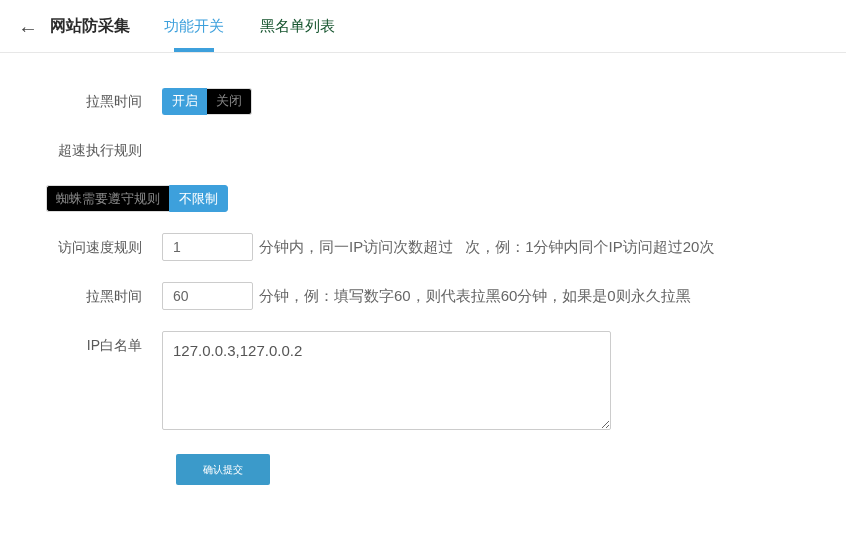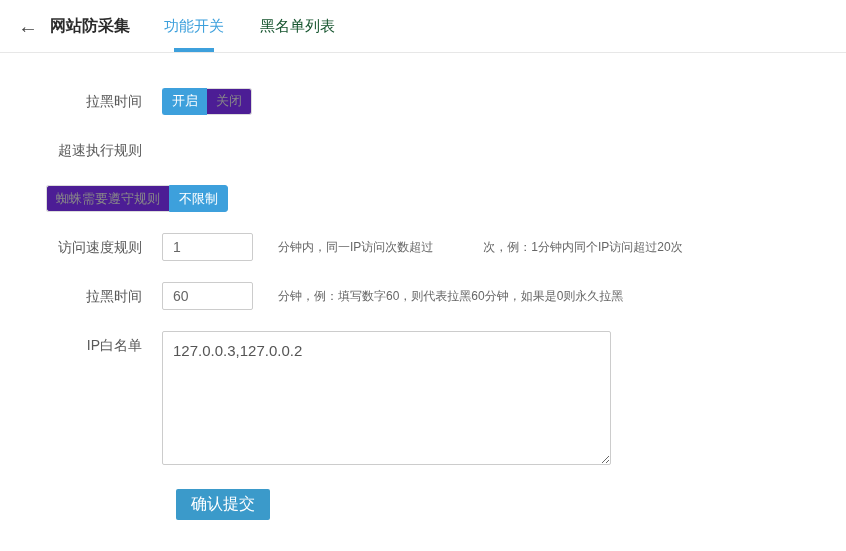--- a/index.html
+++ b/index.html
@@ -46,46 +46,46 @@
   .row-label{
     width:112px;text-align:right;font-size:14px;color:var(--text-mid);
     line-height:28px;flex:none;margin-right:4px;
   }
   .controls{display:flex;align-items:center;margin-left:0;}
   .controls > *{flex:none;}
   .row .controls{padding-left:16px;}
   .btn-group{display:flex;}
   .seg{
     height:27px;display:flex;align-items:center;padding:0 9px;
-    font-size:13px;color:#888;background:#4c1d95;border:1px solid var(--border);
+    font-size:13px;color:#888;background:#000000;border:1px solid var(--border);
     cursor:pointer;white-space:nowrap;
   }
   .btn-group .seg:first-child{border-radius:3px 0 0 3px;border-right:none;}
   .btn-group .seg:last-child{border-radius:0 3px 3px 0;}
   .seg.active{
     background:var(--accent);border-color:var(--accent);color:#fff;
   }
   .btn-group .seg.active + .seg{border-left:none;}
   .txt-input{
     width:91px;height:28px;border:1px solid #ccc;border-radius:2px;
     padding:0 10px;font-size:14px;color:var(--text-gray);outline:none;
     font-family:"Liberation Sans","DejaVu Sans",sans-serif;
   }
   .inline-text{
-    font-size:12px;color:var(--text-gray);margin:0 25px;white-space:nowrap;text-align:right;
+    font-size:15px;color:var(--text-gray);margin:0 6px;white-space:nowrap;text-align:right;
   }
   .ip-textarea{
-    width:449px;height:134px;border:1px solid #ccc;border-radius:2px;
+    width:449px;height:99px;border:1px solid #ccc;border-radius:2px;
     padding:8px 10px;font-size:15px;color:#555;outline:none;resize:both;
     font-family:"Liberation Sans","DejaVu Sans",sans-serif;line-height:1.4;
   }
   .submit-row{margin-left:146px;margin-top:24px;}
   .submit-btn{
     width:94px;height:31px;background:var(--accent-dark);color:#fff;
-    border:none;border-radius:2px;font-size:16px;cursor:pointer;
+    border:none;border-radius:2px;font-size:10px;cursor:pointer;
     font-family:"Liberation Sans","DejaVu Sans",sans-serif;
   }
 </style>
 </head>
 <body>
 
 <div class="header">
   <span class="back">←</span>
   <span class="title">网站防采集</span>
   <div class="tab active">

